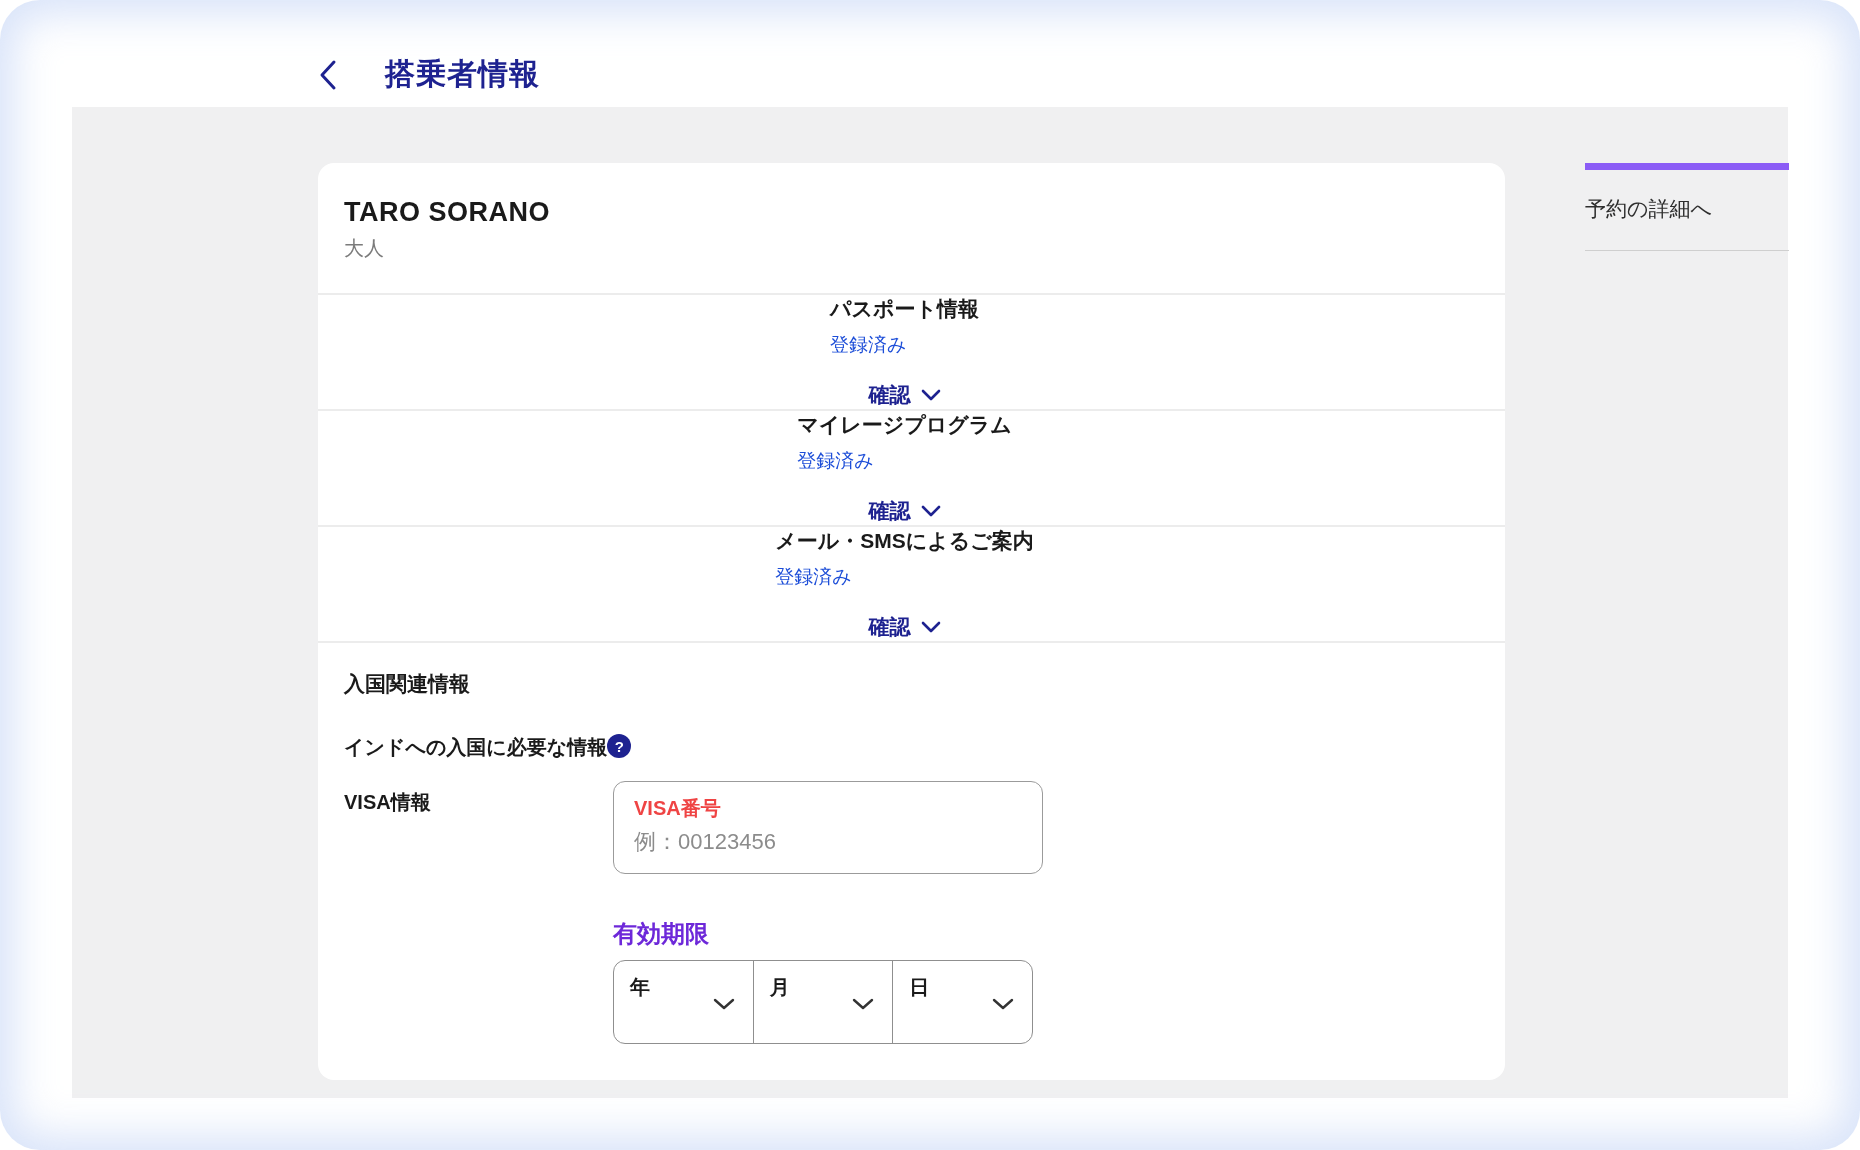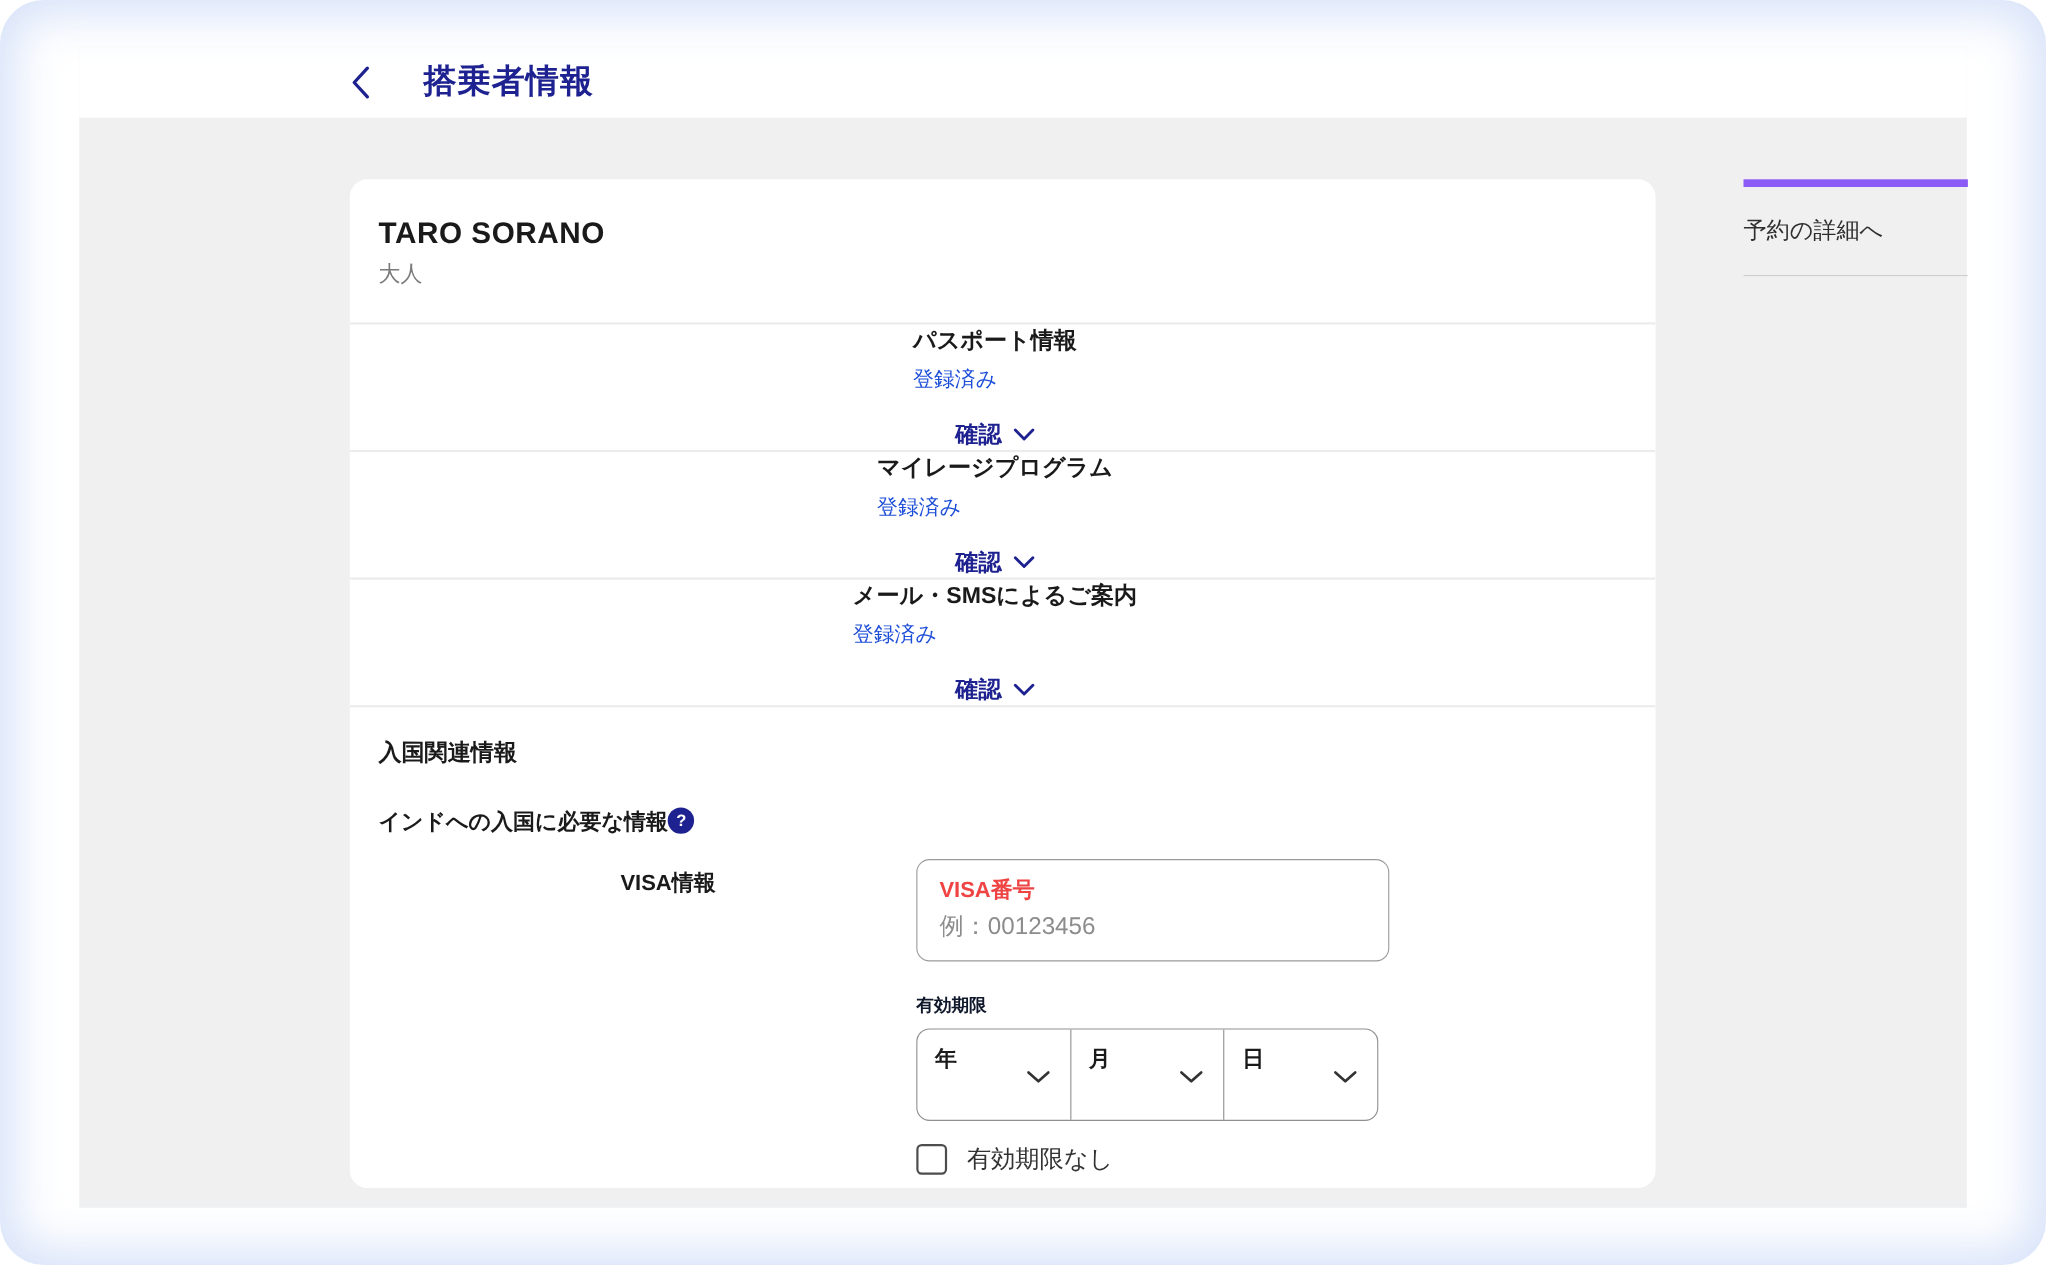--- a/index.html
+++ b/index.html
@@ -60,30 +60,30 @@
   .entry-title { font-size:21px; font-weight:bold; color:#1a1a1a; }
   .entry-sub {
     margin-top:36px; display:flex; gap:0;
   }
   .entry-sub-label { font-size:20px; font-weight:bold; color:#1a1a1a; }
   .help-icon {
     width:24px; height:24px; border-radius:50%; background:#1e2290;
     color:#ffffff; font-size:15px; font-weight:bold;
     display:flex; align-items:center; justify-content:center; cursor:pointer;
   }
-  .visa-form { margin-top:20px; display:flex;justify-content:center; }
+  .visa-form { margin-top:20px; display:flex; }
   .visa-form-label { width:269px; padding-top:8px; font-size:20px; font-weight:bold; color:#1a1a1a; }
   .visa-col {}
   .visa-box {
     width:430px; border:1px solid #9b9b9b; border-radius:12px;
     padding:13px 20px 16px; cursor:text; background:#fff;
   }
   .visa-box-label { font-size:20px; font-weight:bold; color:#ef4444; }
   .visa-box-ph { margin-top:5px; font-size:22px; color:#8c8c8c; }
-  .expiry-label { margin-top:30px; font-size:16px; font-weight:bold; color:#0f172a; }
+  .expiry-label { margin-top:44px; font-size:24px; font-weight:bold; color:#6d28d9; }
   .date-group {
     margin-top:10px; width:420px; height:84px;
     border:1px solid #8f8f8f; border-radius:12px;
     display:flex; background:#fff;
   }
   .date-seg {
     flex:1 1 0; position:relative; cursor:pointer;
   }
   .date-seg + .date-seg { border-left:1px solid #8f8f8f; }
   .date-seg-label {
@@ -208,24 +208,20 @@
                 </svg>
               </div>
               <div class="date-seg">
                 <span class="date-seg-label">日</span>
                 <svg class="sel-chev" width="22" height="12" viewBox="0 0 22 12">
                   <path d="M2 2 L11 10 L20 2" fill="none" stroke="#333" stroke-width="2.4" stroke-linecap="round" stroke-linejoin="round"></path>
                 </svg>
               </div>
             </div>
 
-            <div class="no-expiry">
-              <div class="checkbox"></div>
-              <div class="no-expiry-label">有効期限なし</div>
-            </div>
           </div>
         </div>
       </div>
 
     </div>
 
     <div class="booking-link">
       <span class="booking-link-label">予約の詳細へ</span>
     </div>
 

